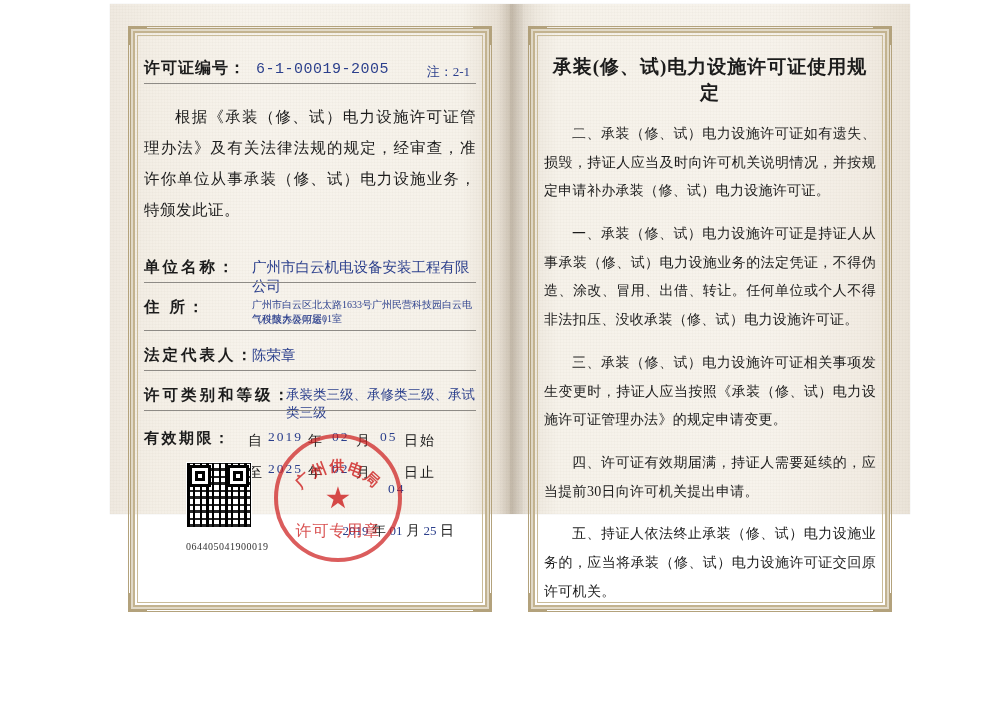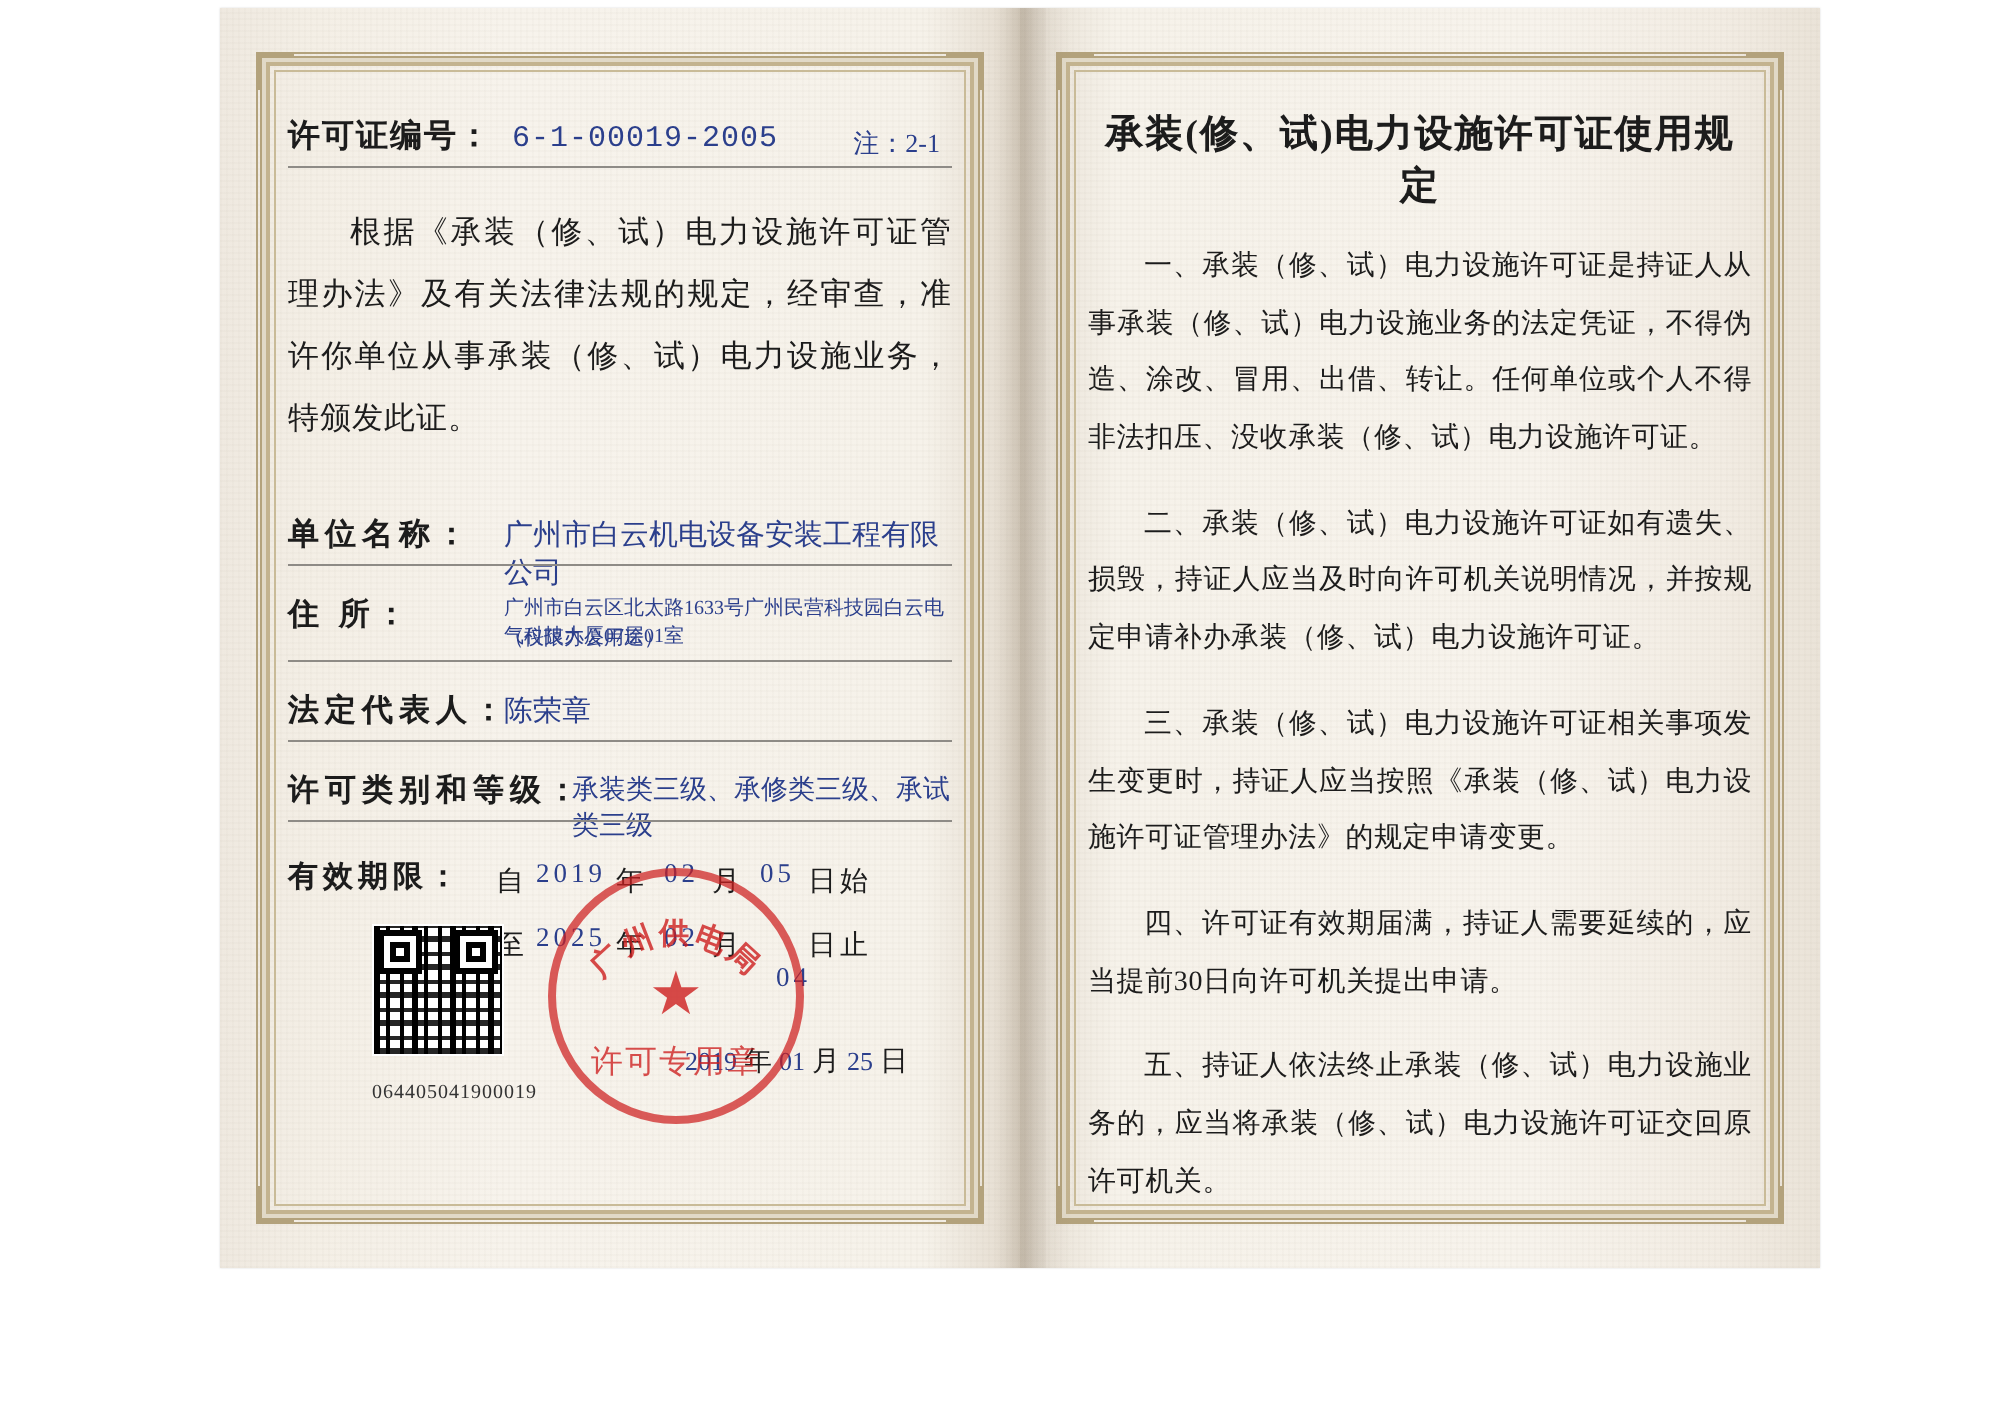--- a/index.html
+++ b/index.html
@@ -20,21 +20,21 @@
     width: 1000px;
     height: 706px;
     background: #ffffff;
   }
   
   .spread {
     position: absolute;
     left: 110px;
     top: 4px;
     width: 800px;
-    height: 630px;
+    height: 510px;
     background: linear-gradient(90deg,
        #efe9e0 0%, #f4efe6 6%, #f7f3ec 18%, #f6f2ea 44%,
        #e6ded2 49%, #ddd4c6 50%, #e8e1d6 51%,
        #f6f2ea 56%, #f7f3ec 82%, #f2ece3 94%, #eae3d8 100%);
     box-shadow: 0 0 1px rgba(0,0,0,0.15);
   }
   .paper-tex {
     position: absolute;
     inset: 0;
     background-image:
@@ -387,22 +387,22 @@
 
     <div class="half right">
       <div class="frame">
         <span class="corner tl"></span>
         <span class="corner tr"></span>
         <span class="corner bl"></span>
         <span class="corner br"></span>
       </div>
       <div class="content">
         <div class="rtitle">承装(修、试)电力设施许可证使用规定</div>
+        <div class="rpara">二、承装（修、试）电力设施许可证如有遗失、损毁，持证人应当及时向许可机关说明情况，并按规定申请补办承装（修、试）电力设施许可证。</div>
         <div class="rpara">一、承装（修、试）电力设施许可证是持证人从事承装（修、试）电力设施业务的法定凭证，不得伪造、涂改、冒用、出借、转让。任何单位或个人不得非法扣压、没收承装（修、试）电力设施许可证。</div>
-        <div class="rpara">二、承装（修、试）电力设施许可证如有遗失、损毁，持证人应当及时向许可机关说明情况，并按规定申请补办承装（修、试）电力设施许可证。</div>
         <div class="rpara">三、承装（修、试）电力设施许可证相关事项发生变更时，持证人应当按照《承装（修、试）电力设施许可证管理办法》的规定申请变更。</div>
         <div class="rpara">四、许可证有效期届满，持证人需要延续的，应当提前30日向许可机关提出申请。</div>
         <div class="rpara">五、持证人依法终止承装（修、试）电力设施业务的，应当将承装（修、试）电力设施许可证交回原许可机关。</div>
       </div>
     </div>
 
     <div class="edge-shadow l"></div>
     <div class="edge-shadow r"></div>
   </div>
 </div>

